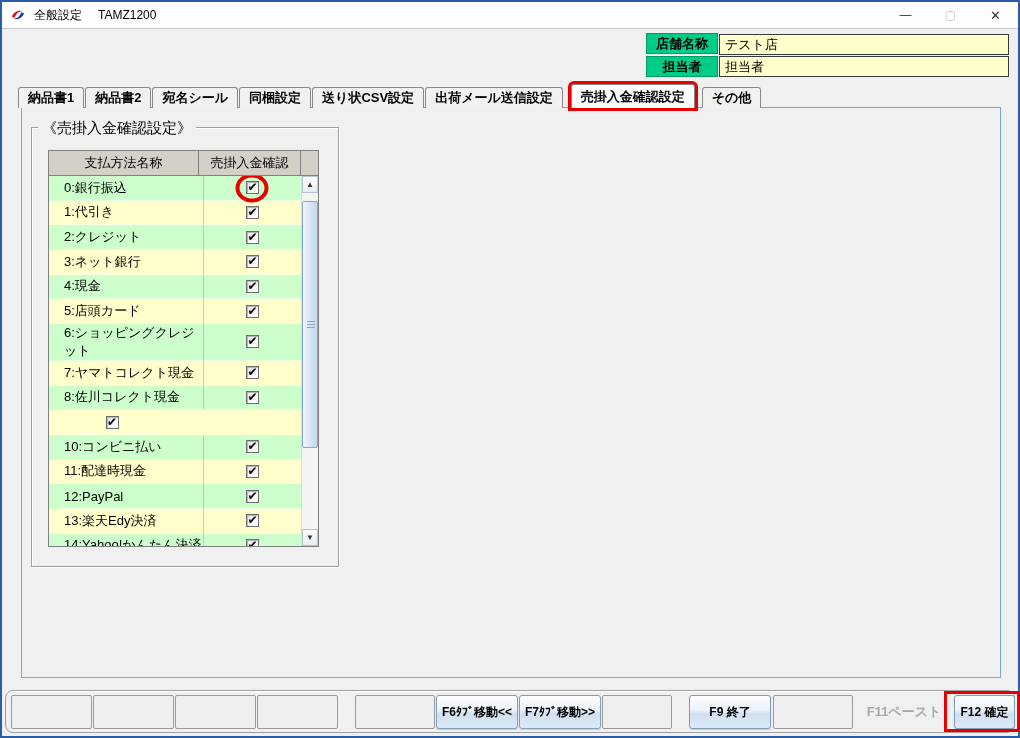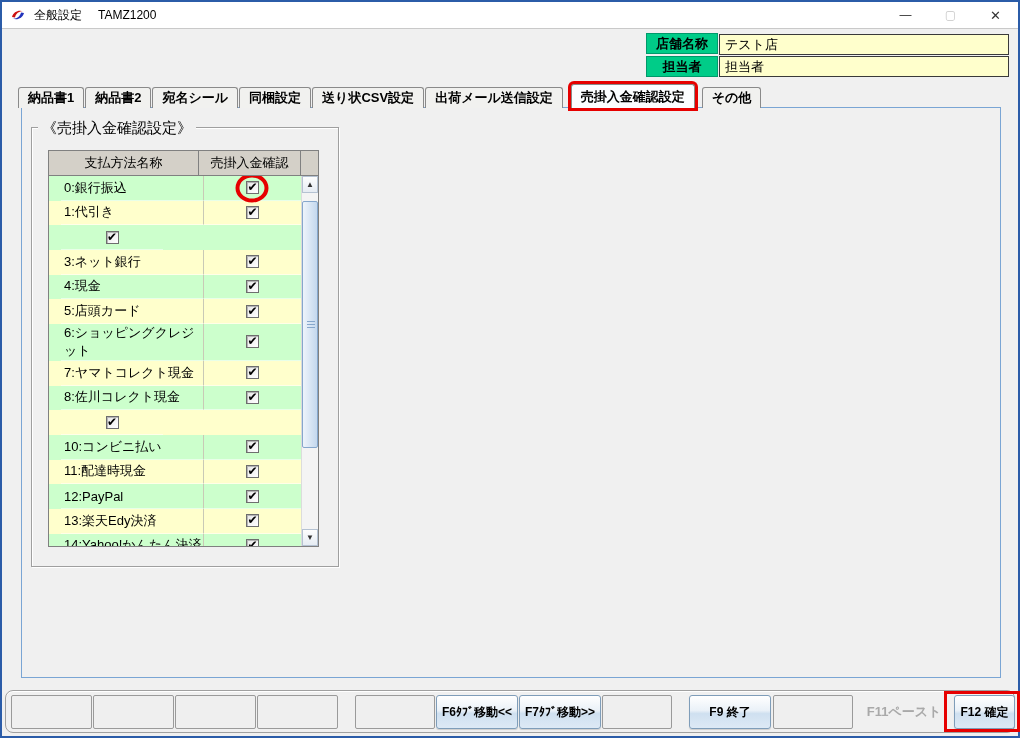--- a/index.html
+++ b/index.html
@@ -149,20 +149,21 @@
                   <div class="circle"></div>
                 </div>
               </div>
               <div class="trow odd">
                 <div class="cell-name">1:代引き</div>
                 <div class="cell-chk">
                   <div class="cb">✔</div>
                 </div>
               </div>
               <div class="trow even">
+                <div class="cell-name">2:クレジット</div>
                 <div class="cell-chk">
                   <div class="cb">✔</div>
                 </div>
               </div>
               <div class="trow odd">
                 <div class="cell-name">3:ネット銀行</div>
                 <div class="cell-chk">
                   <div class="cb">✔</div>
                 </div>
               </div>

